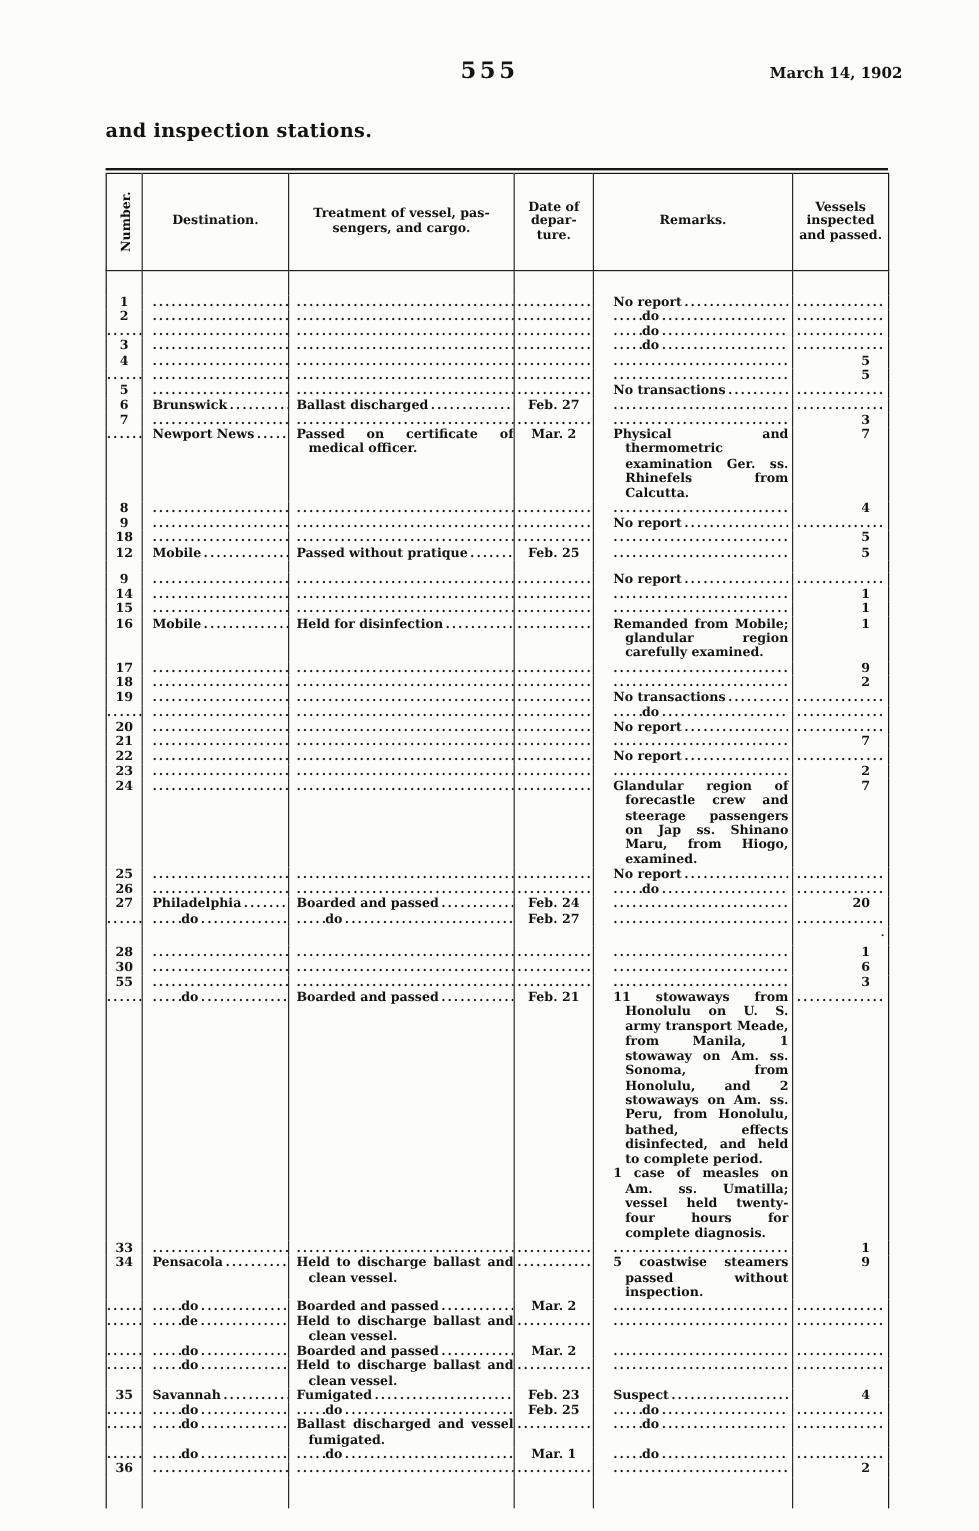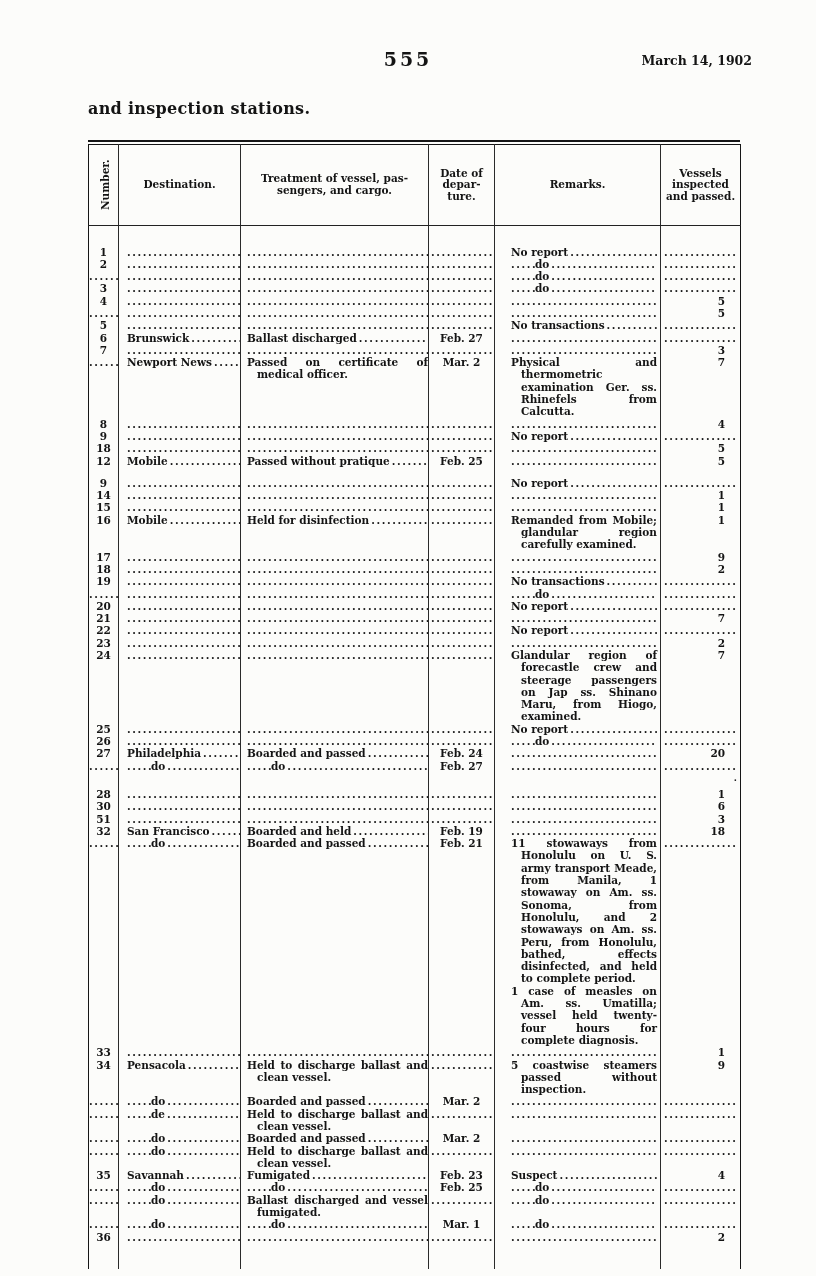--- a/index.html
+++ b/index.html
@@ -965,21 +965,21 @@
             </div>
           </td>
           <td class="c4">
             <div class="cf">
               <span class="ld"></span>
             </div>
           </td>
           <td class="c5 vnum">6</td>
         </tr>
         <tr>
-          <td class="c0">51</td>
+          <td class="c0">55</td>
           <td class="c1">
             <div class="cf">
               <span class="ld"></span>
             </div>
           </td>
           <td class="c2">
             <div class="cf">
               <span class="ld"></span>
             </div>
           </td>
@@ -987,42 +987,20 @@
             <div class="cf">
               <span class="ld"></span>
             </div>
           </td>
           <td class="c4">
             <div class="cf">
               <span class="ld"></span>
             </div>
           </td>
           <td class="c5 vnum">3</td>
-        </tr>
-        <tr>
-          <td class="c0">32</td>
-          <td class="c1">
-            <div class="cf">
-              <span class="txt">San Francisco</span>
-              <span class="ld"></span>
-            </div>
-          </td>
-          <td class="c2">
-            <div class="cf">
-              <span class="txt">Boarded and held</span>
-              <span class="ld"></span>
-            </div>
-          </td>
-          <td class="c3">Feb. 19</td>
-          <td class="c4">
-            <div class="cf">
-              <span class="ld"></span>
-            </div>
-          </td>
-          <td class="c5 vnum">18</td>
         </tr>
         <tr>
           <td class="c0">
             <div class="cf">
               <span class="ld"></span>
             </div>
           </td>
           <td class="c1">
             <div class="cf">
               <span class="ld lead"></span>

